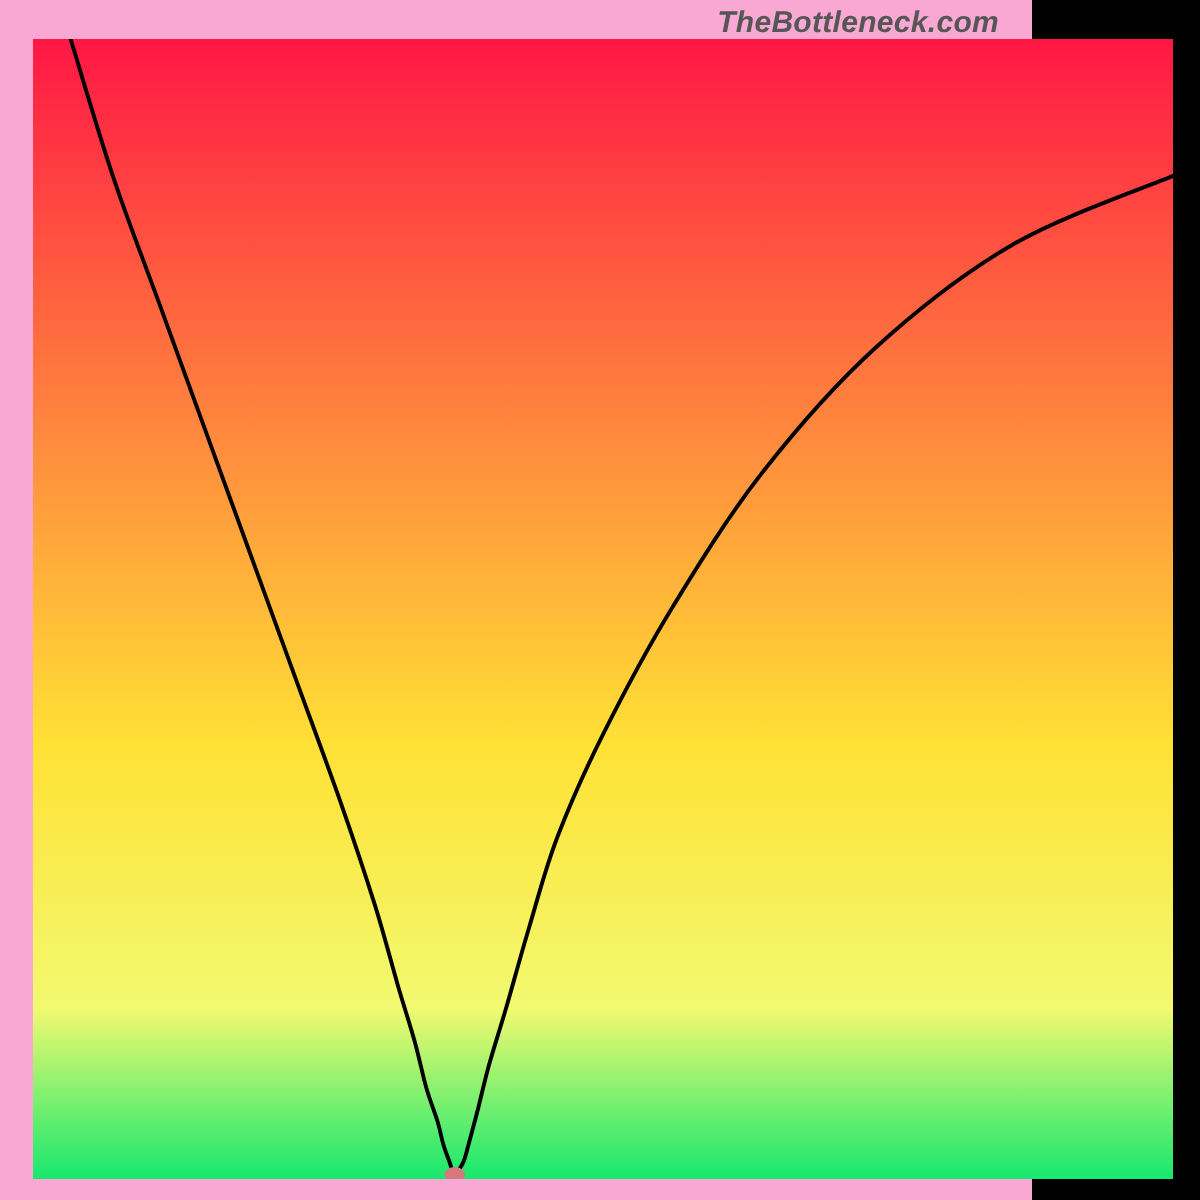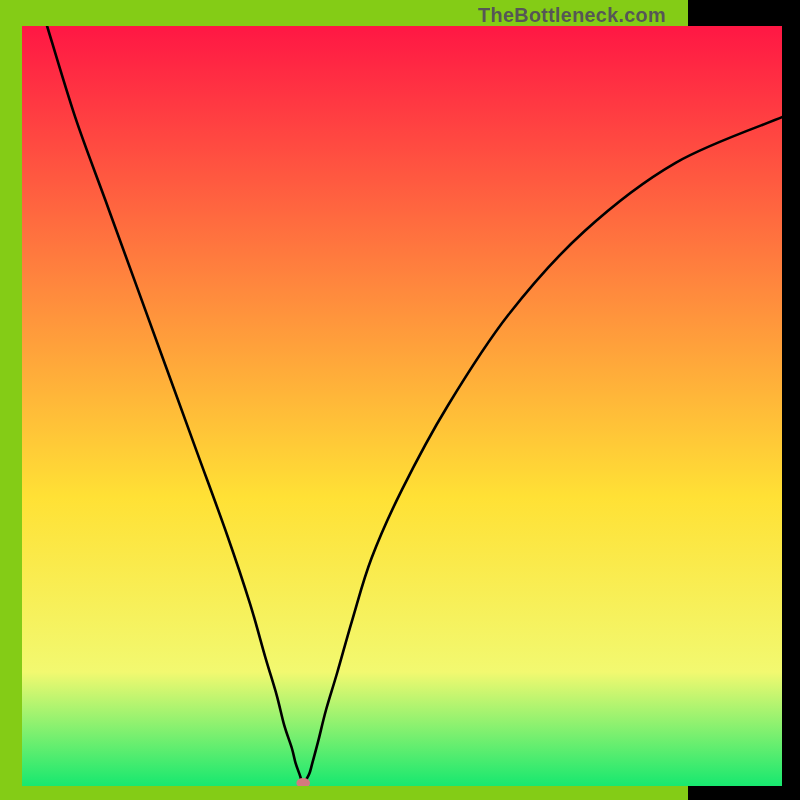--- a/index.html
+++ b/index.html
@@ -7,22 +7,23 @@
     padding: 0;
     width: 800px;
     height: 800px;
     background: #000000;
     overflow: hidden;
     font-family: Arial, Helvetica, sans-serif;
   }
   .frame {
     width: 688px;
     height: 800px;
-    background: #84cc16;
+    background: #f9a8d4;
     position: relative;
+    font-style: italic;
   }
   .attribution {
     position: absolute;
     top: 4px;
     right: 22px;
     color: #565656;
     font-size: 20px;
     font-weight: 600;
     letter-spacing: 0.2px;
     z-index: 10;

